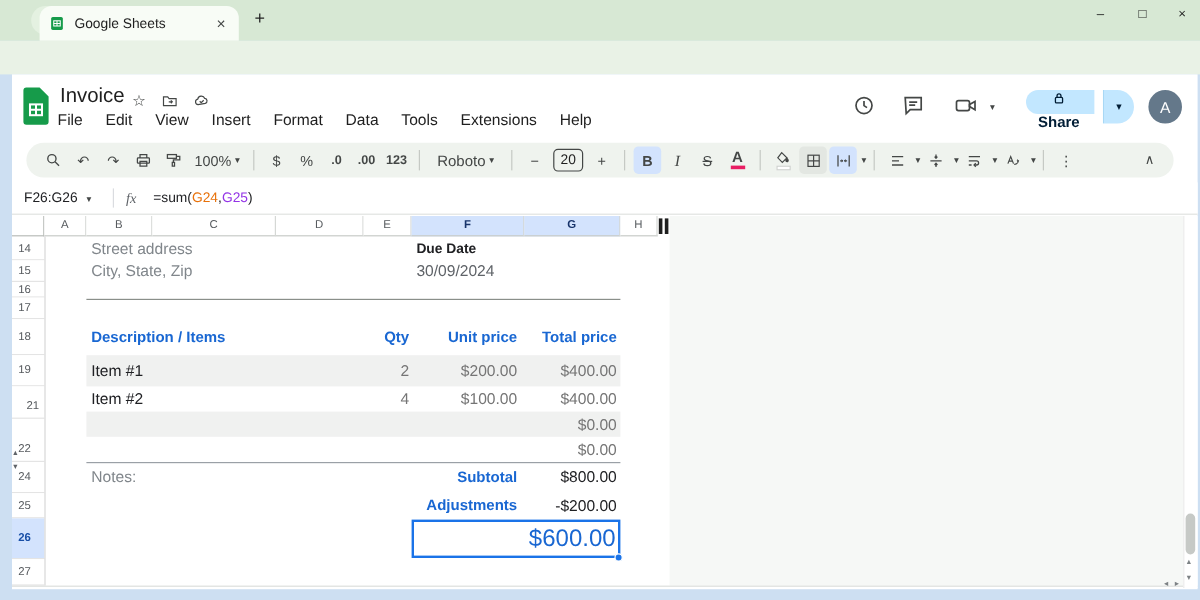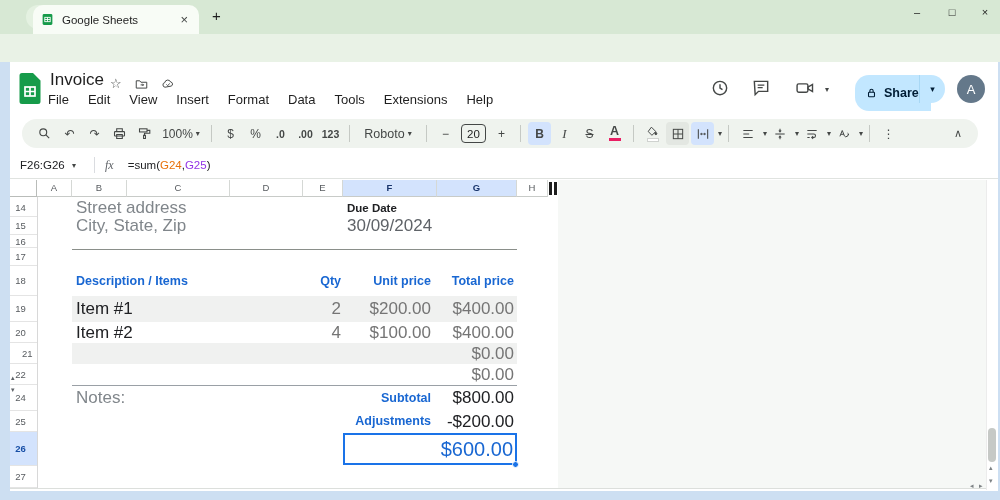--- a/index.html
+++ b/index.html
@@ -26,22 +26,22 @@
     background:#e8483f; }
   .chrome-div { position:absolute; left:914px; top:40px; width:1px; height:16px; background:#b9ccb6; }
 
   
   .appbg { position:absolute; left:10px; top:62px; width:988px; height:429px; background:#ffffff; }
   .doc-title { position:absolute; left:50px; top:70px; font-size:17px; color:#1f1f1f; }
   .hic { position:absolute; top:76px; color:#444746; font-size:13px; }
   .menubar { position:absolute; left:48px; top:92px; display:flex; gap:19px; }
   .menubar span { font-size:13px; color:#1f1f1f; }
   .rtic { position:absolute; top:78px; }
-  .share { position:absolute; left:855px; top:75px; height:36px; background:#c2e7ff; border-radius:14px 0 0 14px;
-    display:flex; align-items:center; padding:0 12px 0 10px; gap:6px; }
+  .share { position:absolute; left:855px; top:75px; height:20px; background:#c2e7ff; border-radius:14px 0 0 14px;
+    display:flex; align-items:center; padding:0 12px 0 10px; gap:6px;flex-direction:column; }
   .share span { font-size:12.5px; color:#001d35; font-weight:bold; }
   .share-caret { position:absolute; left:919px; top:75px; width:26px; height:28px; background:#c2e7ff;
     border-radius:0 14px 14px 0; border-left:1px solid #a8d8f5; color:#001d35; font-size:9px;
     display:flex; align-items:center; justify-content:center; }
   .avatar-a { position:absolute; left:957px; top:75px; width:28px; height:28px; border-radius:50%;
     background:#64788a; color:#fff; font-size:13px; display:flex; align-items:center; justify-content:center; }
 
   
   .toolbar { position:absolute; left:22px; top:119px; width:956px; height:29px; background:#eff3ee;
     border-radius:15px; display:flex; align-items:center; padding:0 10px; }
@@ -77,21 +77,21 @@
     border-right:1px solid #b9bcb9; border-bottom:1px solid #b9bcb9; }
   .rh { position:absolute; left:10px; width:27px; background:#fff; border-bottom:1px solid #e4e4e4;
     font-size:9.5px; color:#575b5f; text-align:center; padding-right:6px; }
   .rhsel { background:#d3e3fd; color:#174ea6; font-weight:bold; }
   .rowhdr-border { position:absolute; left:37px; top:197px; width:1px; height:291px; background:#d8d8d8; }
   .gridbottom { position:absolute; left:10px; top:488px; width:988px; height:1px; background:#dcdfdc; }
   .dblbar { position:absolute; top:182px; width:3px; height:13px; background:#1f1f1f; }
   .hidetri { position:absolute; left:11px; font-size:7px; color:#5f6368; line-height:7px; }
 
   
-  .cell { position:absolute; font-size:17px; color:#202124; white-space:nowrap; }
+  .cell { position:absolute; font-size:13px; color:#202124; white-space:nowrap; }
   .gray { color:#80868b; }
   .mid { color:#757575; }
   .blue { color:#1967d2; font-weight:bold; }
   .band { position:absolute; left:72px; width:445px; background:#f0f1f0; }
   .cE { left:303px; width:38px; text-align:right; }
   .cF { left:343px; width:88px; text-align:right; }
   .cG { left:437px; width:77px; text-align:right; }
   .hline { position:absolute; left:72px; width:445px; height:1px; }
   .selbox { position:absolute; left:343px; top:433px; width:174px; height:32px; border:2px solid #1a73e8; }
   .selval { position:absolute; left:343px; top:434px; width:170px; height:30px; line-height:30px;
@@ -364,21 +364,21 @@
   <div class="dblbar" style="left:549px;"></div>
   <div class="dblbar" style="left:554px;"></div>
 
   <div class="rh" style="top:199px;height:18px;line-height:18px;">14</div>
   <div class="rh" style="top:217px;height:18px;line-height:18px;">15</div>
   <div class="rh" style="top:235px;height:13px;line-height:13px;">16</div>
   <div class="rh" style="top:248px;height:18px;line-height:18px;">17</div>
   <div class="rh" style="top:266px;height:30px;line-height:30px;">18</div>
   <div class="rh" style="top:296px;height:26px;line-height:26px;">19</div>
   <div class="rh" style="top:322px;height:21px;line-height:21px;">20</div>
-  <div class="rh" style="top:343px;height:21px;line-height:21px;padding-left:12px;">21</div>
+  <div class="rh" style="top:328px;height:21px;line-height:21px;padding-left:12px;">21</div>
   <div class="rh" style="top:364px;height:21px;line-height:21px;">22</div>
   <div class="rh" style="top:385px;height:26px;line-height:26px;">24</div>
   <div class="rh" style="top:411px;height:21px;line-height:21px;">25</div>
   <div class="rh rhsel" style="top:432px;height:34px;line-height:34px;">26</div>
   <div class="rh" style="top:466px;height:22px;line-height:22px;">27</div>
   <div class="hidetri" style="top:374px;">▴</div>
   <div class="hidetri" style="top:386px;">▾</div>
   <div class="rowhdr-border"></div>
 
   <div class="cell gray" style="left:76px;top:199px;line-height:18px;">Street address</div>

